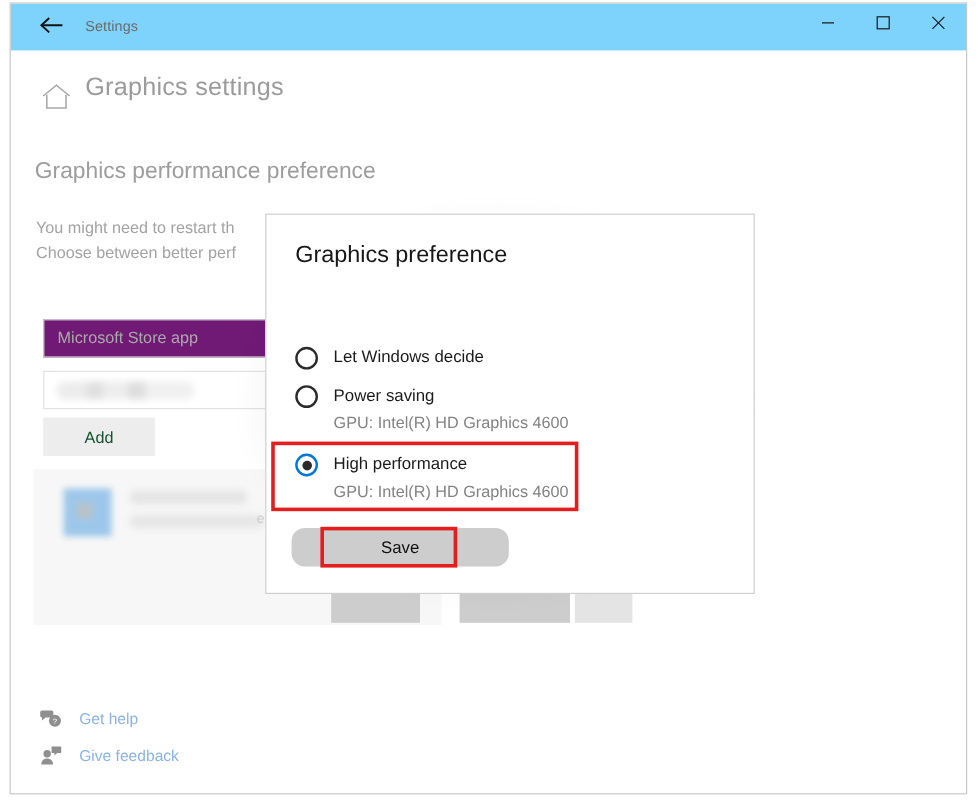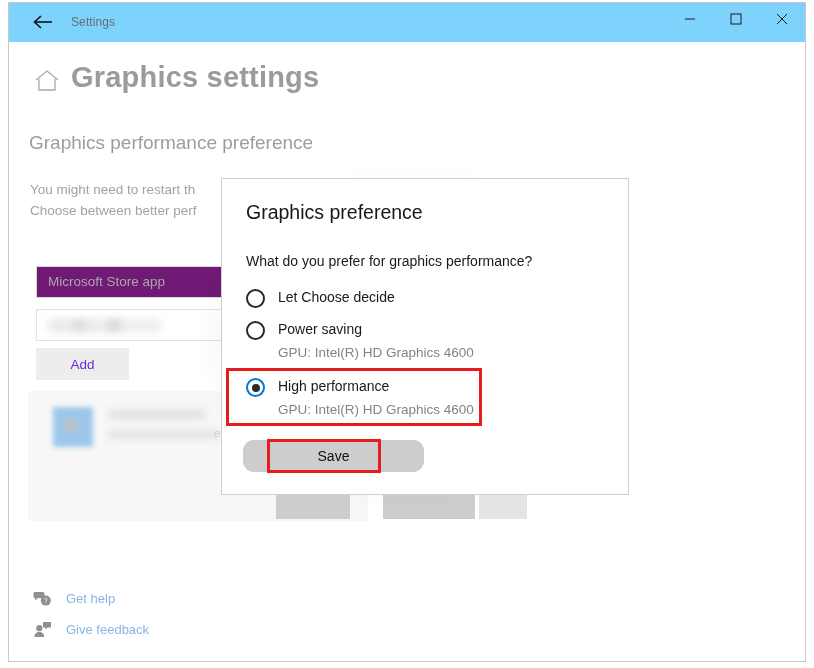--- a/index.html
+++ b/index.html
@@ -78,22 +78,22 @@
     left: 22px;
     top: 62px;
     width: 32px;
     height: 32px;
     color: #a0a0a0;
   }
   .page-title {
     position: absolute;
     left: 62px;
     top: 58px;
-    font-size: 29px;
-    font-weight: 700;
+    font-size: 21px;
+    font-weight: 400;
     color: #9b9b9b;
     letter-spacing: .2px;
   }
 
   
   .section-head {
     position: absolute;
     left: 20px;
     top: 129px;
     font-size: 19px;
@@ -158,21 +158,21 @@
 
   .addbtn {
     position: absolute;
     left: 27px;
     top: 345px;
     width: 93px;
     height: 32px;
     background: #ededed;
     border: none;
     font-size: 13.5px;
-    color: #6d28d9;
+    color: #14532d;
     font-family: "Liberation Sans", sans-serif;
     cursor: pointer;
   }
 
   
   .appcard {
     position: absolute;
     left: 19px;
     top: 388px;
     width: 340px;
@@ -453,25 +453,24 @@
       <circle cx="6.3" cy="8.2" r="3.1" fill="#8f8f8f"></circle>
       <path d="M1.4 17 c0-3 2.2-4.9 4.9-4.9 s4.9 1.9 4.9 4.9 z" fill="#8f8f8f"></path>
       <path d="M10 2 h8 v5.4 h-3.3 l-2.4 2.2 v-2.2 H10 z" fill="#8f8f8f"></path>
     </svg>
   </div>
   <div class="link link-feedback">Give feedback</div>
 
   <div class="dlg-shadow"></div>
   <div class="dialog">
     <div class="dlg-title">Graphics preference</div>
-    <div class="dlg-question">What do you prefer for graphics performance?</div>
 
     <div class="radio-row r1">
       <span class="circle"></span>
-      <span class="rlabel">Let Choose decide</span>
+      <span class="rlabel">Let Windows decide</span>
     </div>
 
     <div class="radio-row r2">
       <span class="circle"></span>
       <span class="rlabel">Power saving</span>
     </div>
     <div class="gpu gpu1">GPU: Intel(R) HD Graphics 4600</div>
 
     <div class="radio-row r3 checked">
       <span class="circle"></span>

